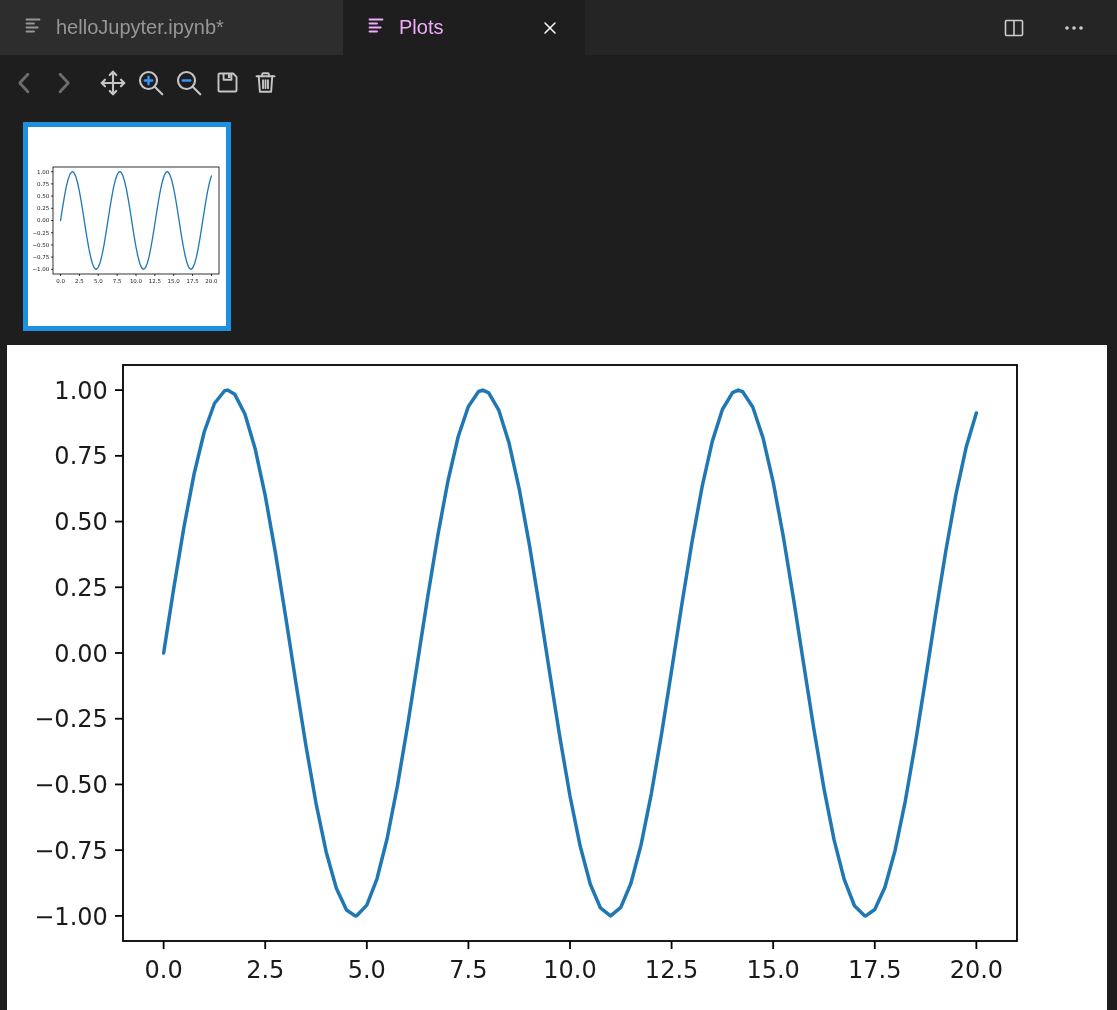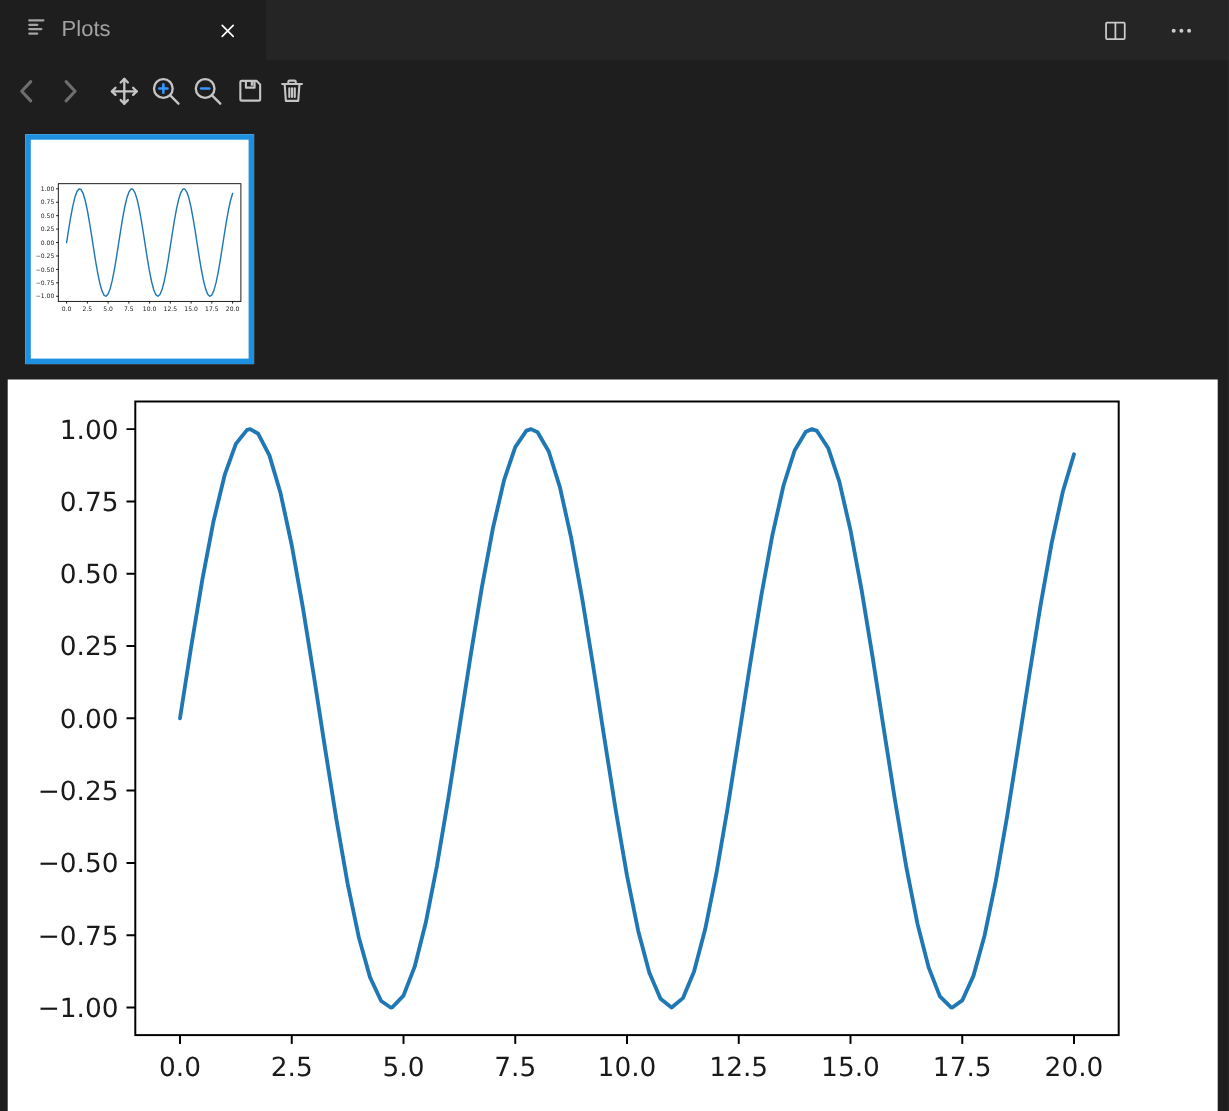--- a/index.html
+++ b/index.html
@@ -4,21 +4,21 @@
 <style>
   * { margin:0; padding:0; box-sizing:border-box; }
   html,body { width:1117px; height:1010px; overflow:hidden; background:#1e1e1e;
               font-family:"Liberation Sans", sans-serif; }
 
   
   .tabbar { display:flex; height:55px; background:#252526; align-items:stretch; }
   .tab { display:flex; align-items:center; gap:12px; padding:0 22px; cursor:pointer; }
   .tab .tab-label { font-size:20px; white-space:nowrap; }
   .tab.inactive { width:343px; background:#2d2d2d; color:#969696; }
-  .tab.active   { width:242px; background:#1e1e1e; color:#a3a3a3; }
+  .tab.active   { width:242px; background:#1e1e1e; color:#f0abfc; }
   .tab-close { margin-left:auto; width:26px; height:26px; display:flex; align-items:center;
                justify-content:center; border-radius:4px; cursor:pointer; }
   .tab-actions { margin-left:auto; display:flex; align-items:center; gap:30px;
                  padding-right:28px; color:#cccccc; }
   .tab-actions .act { width:30px; height:30px; display:flex; align-items:center;
                       justify-content:center; cursor:pointer; }
 
   
   .toolbar { height:55px; background:#1e1e1e; display:flex; align-items:center;
              padding-left:6px; }
@@ -37,20 +37,28 @@
   .plot-panel { height:665px; background:#1e1e1e; position:relative; }
   .figure { position:absolute; left:7px; top:0; width:1100px; height:665px;
             background:#ffffff; }
   svg text { font-family:"DejaVu Sans", sans-serif; }
 </style>
 </head>
 <body>
 
 <div class="tabbar">
 
+  <div class="tab inactive">
+    <span>
+      <svg width="22" height="22" viewBox="0 0 24 24" fill="none" stroke="currentColor" stroke-width="2.2" stroke-linecap="round">
+        <path d="M5 5h14M5 9.3h8M5 13.6h12M5 18h8"></path>
+      </svg>
+    </span>
+    <span class="tab-label">helloJupyter.ipynb*</span>
+  </div>
 
   <div class="tab active">
     <span>
       <svg width="22" height="22" viewBox="0 0 24 24" fill="none" stroke="currentColor" stroke-width="2.2" stroke-linecap="round">
         <path d="M5 5h14M5 9.3h8M5 13.6h12M5 18h8"></path>
       </svg>
     </span>
     <span class="tab-label">Plots</span>
     <span class="tab-close">
       <svg width="20" height="20" viewBox="0 0 24 24" fill="none" stroke="#ffffff" stroke-width="1.8" stroke-linecap="round">

